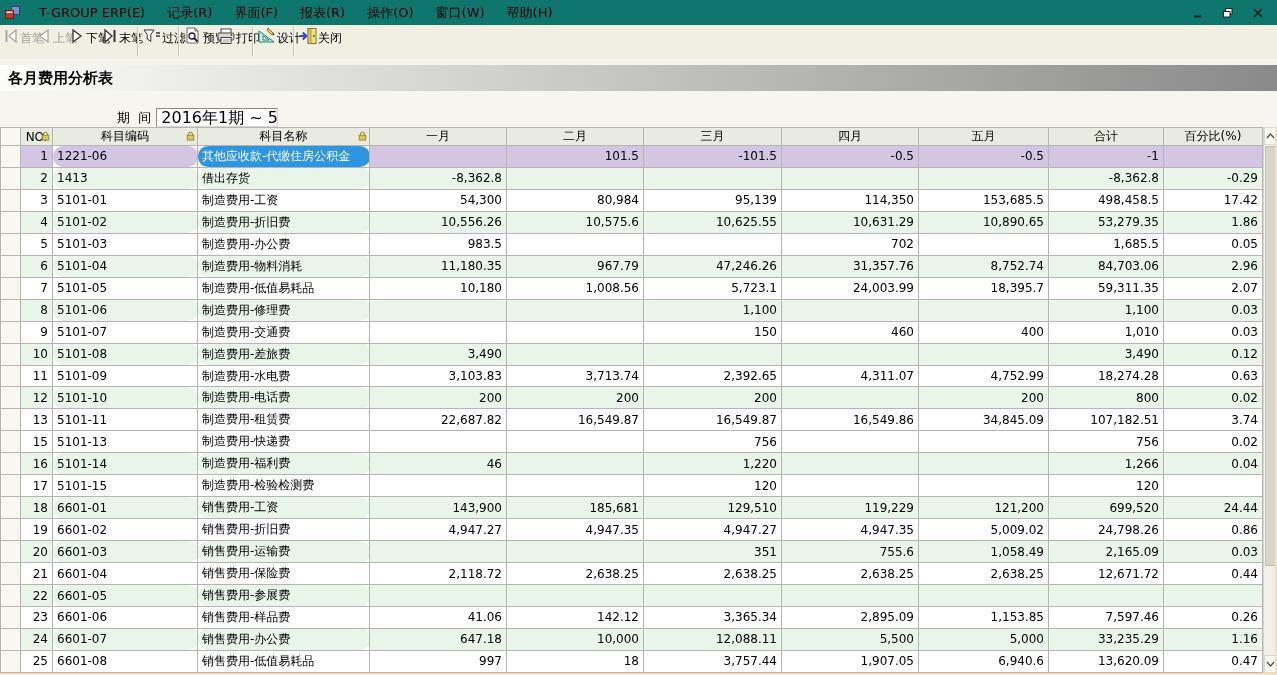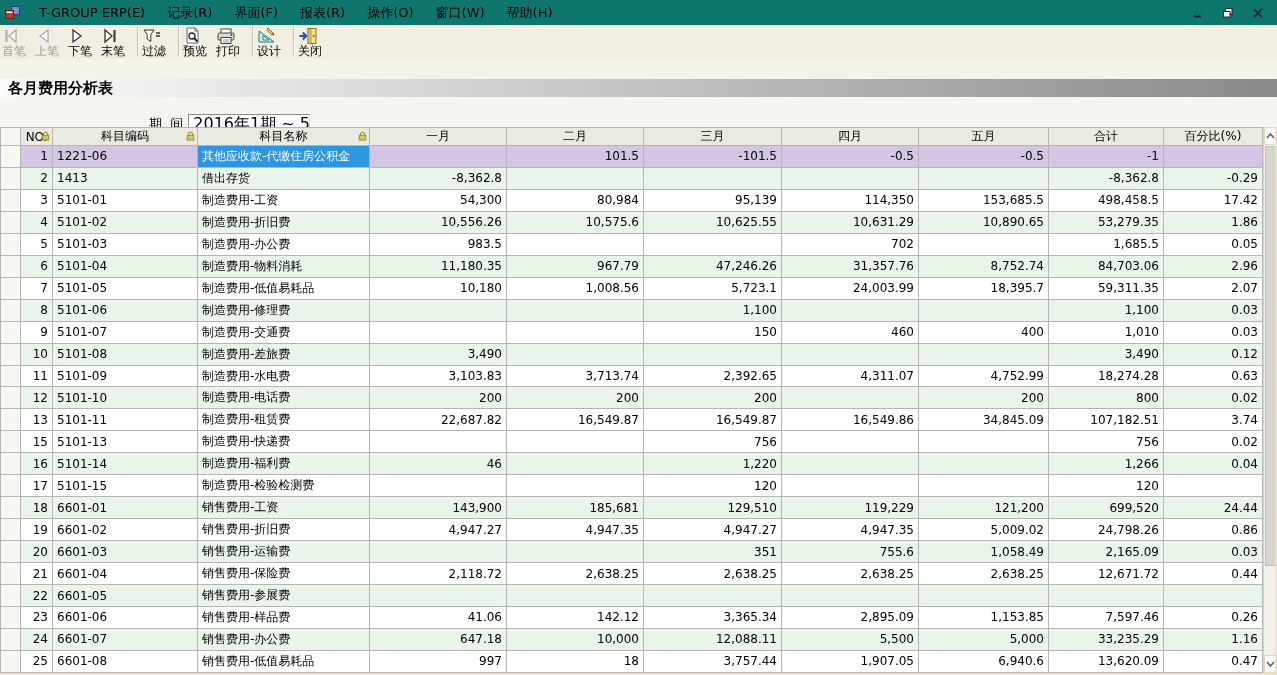--- a/index.html
+++ b/index.html
@@ -9,46 +9,46 @@
     background:#f4f3ec;font-size:12px;color:#000;
   }
   
   .menubar{height:25px;background:#0f766e;display:flex;align-items:center;padding-left:4px;}
   .app-icon{width:18px;height:16px;display:inline-flex;margin-right:6px;}
   .menu-item{padding:2px 11px;font-size:13px;cursor:default;white-space:nowrap;}
   .win-controls{margin-left:auto;display:flex;gap:16px;padding-right:12px;align-items:center;}
   .win-controls span{display:inline-flex;width:14px;height:12px;align-items:center;justify-content:center;}
   
   .toolbar{height:33px;background:#f1efe2;display:flex;align-items:flex-start;padding:1px 0 0 2px;}
-  .tb-btn{width:33px;display:flex;flex-direction:column;align-items:flex-start;padding-top:1px;cursor:default;}
+  .tb-btn{width:33px;display:flex;flex-direction:row;align-items:flex-end;padding-top:1px;cursor:default;}
   .tb-ico{height:18px;display:flex;align-items:center;justify-content:center;}
   .tb-label{font-size:12px;line-height:13px;white-space:nowrap;}
   .tb-btn.disabled .tb-label{color:#9d9d94;}
   .tb-sep{width:1px;height:29px;background:#c6c3b2;border-right:1px solid #fdfdf8;margin:1px 3px 0 3px;}
   
-  .title-band{height:18px;margin-top:20px;display:flex;align-items:center;padding-left:8px;
+  .title-band{height:26px;margin-top:6px;display:flex;align-items:center;padding-left:8px;
     background:linear-gradient(to right,#fcfcfb 0%,#c9c9c7 45%,var(--title-grad,#8a8a8a) 100%);
     font-weight:bold;font-size:15px;}
   
-  .period-row{height:53px;display:flex;align-items:center;background:#f6f5ef;padding-left:32px;}
+  .period-row{height:53px;display:flex;align-items:center;background:#f6f5ef;}
   .period-label{margin-left:117px;font-size:13px;white-space:pre;}
   .period-input{width:112px;height:15px;margin-left:5px;padding:1px 4px;background:#fff;
     border:1px solid #8f8d80;border-right-color:#d8d6ca;border-bottom-color:#d8d6ca;
     font-size:16px;line-height:15px;white-space:nowrap;overflow:hidden;}
   
   .grid-wrap{position:absolute;top:127px;left:0;width:1277px;bottom:2px;display:flex;
     overflow:hidden;background:#fff;}
   table{border-collapse:collapse;table-layout:fixed;width:1262px;font-size:12px;}
   th,td{border:1px solid #b5b5b5;padding:0 4px;white-space:nowrap;overflow:hidden;}
   thead tr{height:17px;}
   tbody tr{height:21px;}
   th{background:var(--header-bg,#e9ebe1);font-weight:normal;font-size:12px;position:relative;text-align:center;}
   th .lock{position:absolute;right:2px;top:3px;line-height:0;}
   td{text-align:right;}
-  td.c1,td.c2{text-align:left;}
+  td.c1,td.c2{text-align:left;border-radius:10px;}
   tr.alt td{background:var(--alt-row,#eaf5ea);}
   tr.sel-row td{background:var(--sel-row,#d4c5e2);}
   td.sel-cell{background:var(--sel-cell,#2e95e0) !important;color:#fff;}
   th.sel-col,td.sel-col{background:#f8f7f2 !important;}
   
   .vscroll{width:13px;background:#f2f0e9;border-left:1px solid #d9d6c9;display:flex;flex-direction:column;}
   .sb-btn{height:16px;background:#fbfaf6;border:1px solid #dcd9cc;display:flex;align-items:center;justify-content:center;}
   .sb-track{flex:1;position:relative;}
   .sb-thumb{position:absolute;top:1px;left:1px;right:1px;height:82%;background:#d7d4ca;border:1px solid #c3c0b2;}
   

